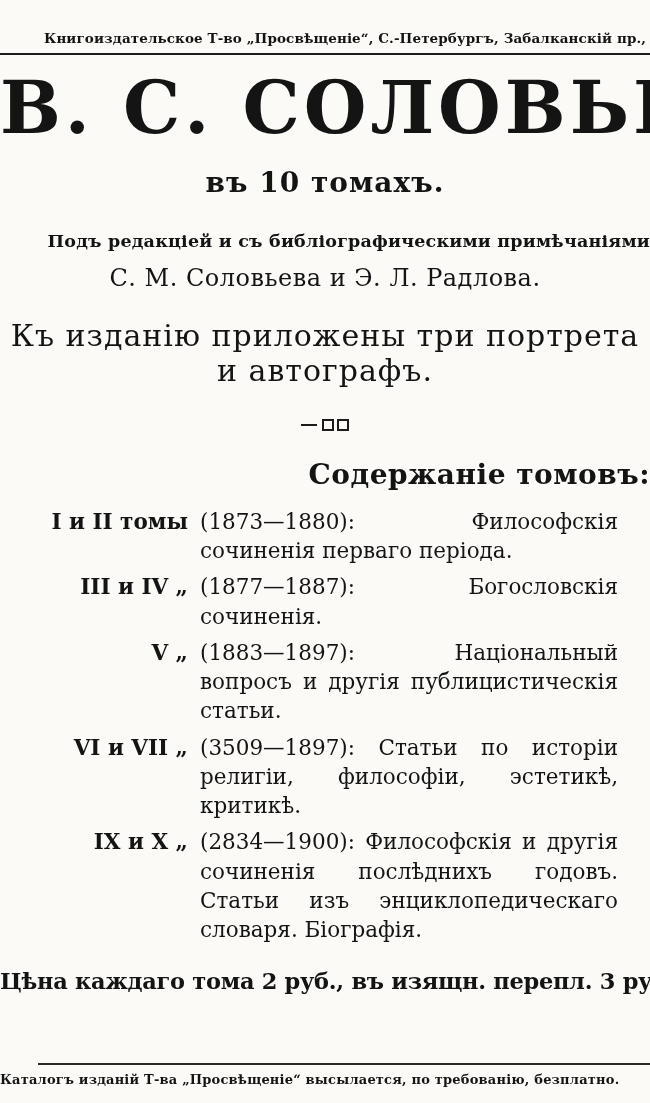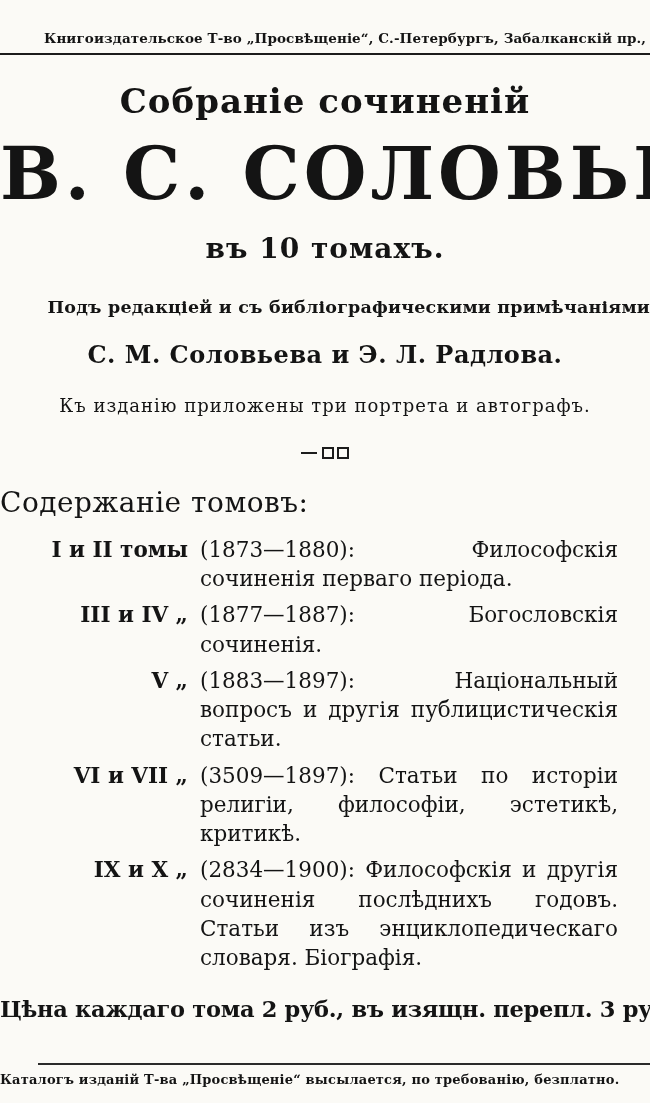--- a/index.html
+++ b/index.html
@@ -51,30 +51,30 @@
     letter-spacing: 1px;
   }
   .editor-note {
     margin-top: 32px;
     text-align: right;
     font-size: 17.5px;
     font-weight: bold;
     letter-spacing: 0.2px;
   }
   .editors {
-    margin-top: 23px;
+    margin-top: 13px;
     text-align: center;
     font-size: 24px;
-    font-weight: bold;
+    font-weight: normal;
     letter-spacing: 0.5px;
   }
   .supplement {
     margin-top: 26px;
     text-align: center;
-    font-size: 18px;
+    font-size: 30px;
     letter-spacing: 1px;
   }
   
   .ornament {
     margin-top: 30px;
     display: flex;
     justify-content: center;
     align-items: center;
     gap: 3px;
     height: 14px;
@@ -87,23 +87,23 @@
   }
   .ornament .sq {
     width: 8px;
     height: 8px;
     border: 2px solid #1c1c1c;
     background: #fbfaf6;
   }
   
   .toc-heading {
     margin: 26px 0 0 0;
-    text-align: left;
+    text-align: right;
     font-size: 28px;
-    font-weight: normal;
+    font-weight: bold;
     letter-spacing: 0.5px;
   }
   .toc {
     margin-top: 16px;
     padding: 0 32px 0 8px;
     font-size: 21.5px;
     line-height: 1.36;
   }
   .toc-row {
     display: flex;
@@ -151,21 +151,20 @@
   }
 </style>
 </head>
 <body>
 
 <div class="page">
 
   <div class="top-line">Книгоиздательское Т-во „Просвѣщеніе“, С.-Петербургъ, Забалканскій пр., с. д. № 75.</div>
   <hr class="rule-top">
 
-  <h2 class="series-title">Собраніе сочиненій</h2>
 
   <h1 class="author-title">В. С. СОЛОВЬЕВА</h1>
 
   <div class="volumes-line">въ 10 томахъ.</div>
 
   <div class="editor-note">Подъ редакціей и съ библіографическими примѣчаніями</div>
 
   <div class="editors">С. М. Соловьева и Э. Л. Радлова.</div>
 
   <div class="supplement">Къ изданію приложены три портрета и автографъ.</div>

